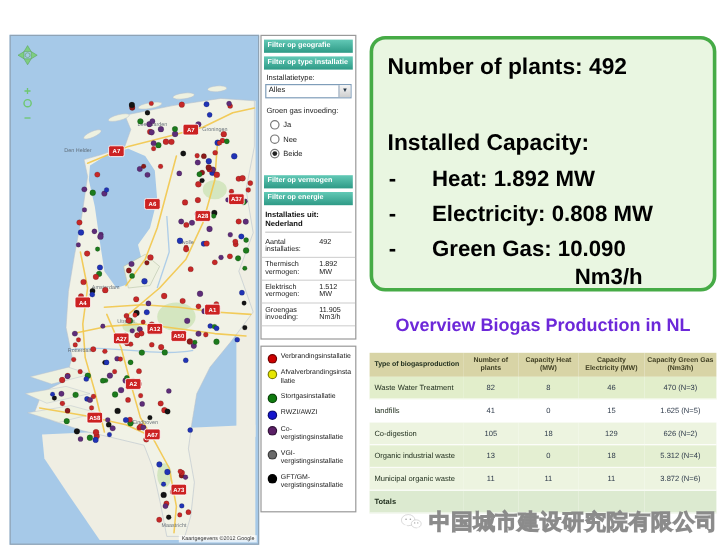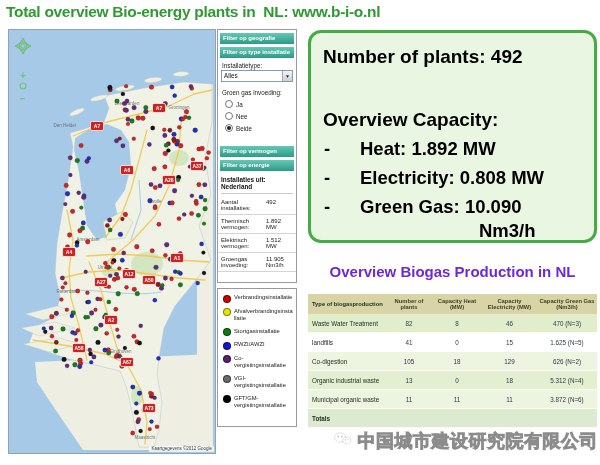--- a/index.html
+++ b/index.html
@@ -60,31 +60,30 @@
                   padding:4px 2px;text-align:center;vertical-align:middle;}
   table.biogas td{font-size:6.3px;color:#2e3a4a;padding:5.5px 2px;text-align:center;
                   border-bottom:1px solid rgba(255,255,255,.8);}
   table.biogas th:first-child,table.biogas td:first-child{text-align:left;padding-left:4px;color:#22301f;}
   tr.r0 td{background:#e2eecb;} tr.r1 td{background:#ffffff;}
   tr.r2 td{background:#edf4e0;} tr.r3 td{background:#e4efd2;}
   tr.r4 td{background:#edf4e0;}
   tr.rt td{background:#dcead0;font-weight:bold;color:#222;}
   
   .watermark{position:absolute;left:334px;top:417px;width:264px;height:36px;z-index:5;
-             display:flex;align-items:flex-end;gap:6px;pointer-events:none;}
+             display:flex;align-items:center;gap:6px;pointer-events:none;}
   .wm-text{font-size:18px;font-weight:bold;letter-spacing:0.5px;white-space:nowrap;
            color:rgba(210,210,210,0.42);-webkit-text-stroke:0.9px rgba(115,115,115,0.8);
            text-shadow:0 0 2px rgba(255,255,255,.55);}
 </style>
 </head>
 <body>
 
 <div class="stage">
 
-  <div class="page-title">Total overview Bio-energy plants in  NL: www.b-i-o.nl</div>
 
   <div class="map-box">
     <svg width="204" height="421" viewBox="0 0 204 421">
 
       <rect x="0" y="0" width="204" height="421" fill="#a6c9e8"></rect>
 
       <rect x="188" y="54" width="17" height="280" fill="#efeee3"></rect>
       <polygon points="26,332 204,324 204,420 74,420 48,382 28,352" fill="#efeee3"></polygon>
 
       <polygon points="95,66 135,58 175,52 203,54 203,92 196,128 202,164 190,196 202,230 184,254 166,276 155,298 151,322 148,344 153,372 150,400 145,417 130,417 125,391 118,359 111,341 86,335 60,329 36,321 20,313 26,297 46,287 51,267 46,243 48,213 53,183 59,151 64,117 61,103 75,99 95,92 100,78" fill="#f1f2e6" stroke="#b9c2cc" stroke-width="0.5"></polygon>
@@ -505,21 +504,21 @@
         </div>
       <div class="litem">
         <span class="ldot" style="background: rgb(0, 0, 0);"></span>
         <span class="llab">GFT/GM-vergistingsinstallatie</span>
         </div>
     </div>
   </div>
 
   <div class="info-box">
     <div class="ib-l1">Number of plants: 492</div>
-    <div class="ib-l2">Overview Capacity:</div>
+    <div class="ib-l2">Installed Capacity:</div>
     <div class="ib-bullet">
       <span class="dash">-</span>
       <span>Heat: 1.892 MW</span>
       </div>
     <div class="ib-bullet">
       <span class="dash">-</span>
       <span>Electricity: 0.808 MW</span>
       </div>
     <div class="ib-bullet">
       <span class="dash">-</span>

